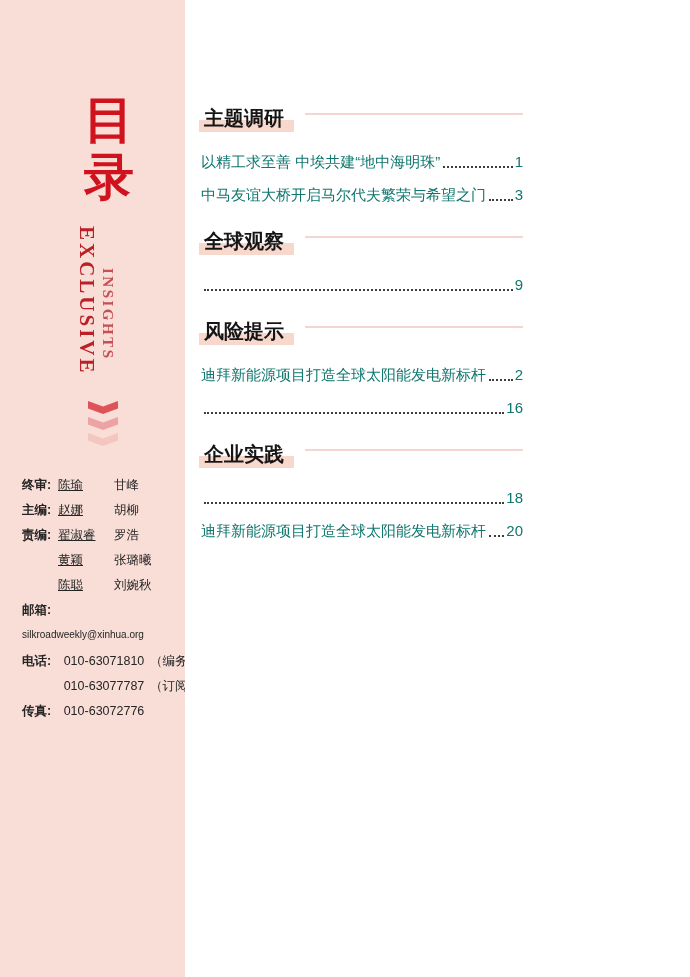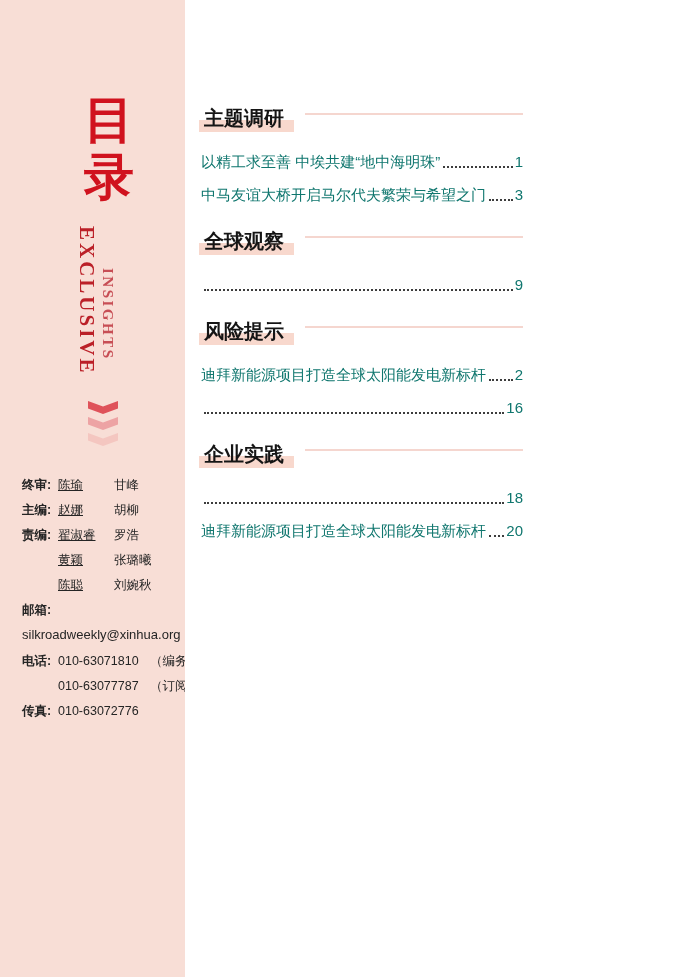--- a/index.html
+++ b/index.html
@@ -41,22 +41,22 @@
 
   
   .staff {
     position:absolute; left:22px; top:478px; width:162px;
     font-size:12.5px; color:#252525;
   }
   .staff-row { display:flex; margin-bottom:11px; line-height:14px; }
   .staff-label { width:36px; flex:none; font-weight:bold; }
   .staff-n1 { width:56px; flex:none;text-decoration:underline; }
   .staff-n2 { flex:1; }
-  .staff-email { font-size:13px; line-height:14px; margin-bottom:12px; white-space:nowrap; }
-  .phone-num { width:92px; flex:none; }
+  .staff-email { font-size:10px; line-height:14px; margin-bottom:12px; white-space:nowrap; }
+  .phone-num { width:92px; flex:none;text-align:center; }
   .phone-note { flex:none; }
 
   
   .content {
     position:absolute; left:185px; top:0; width:431px; height:977px;
     background:#ffffff; box-sizing:border-box; padding-top:106px;
   }
   .toc { margin:0 93px 0 16px; }
   .section { margin-bottom:24px; }
   .heading-row { display:flex; align-items:flex-start; }

